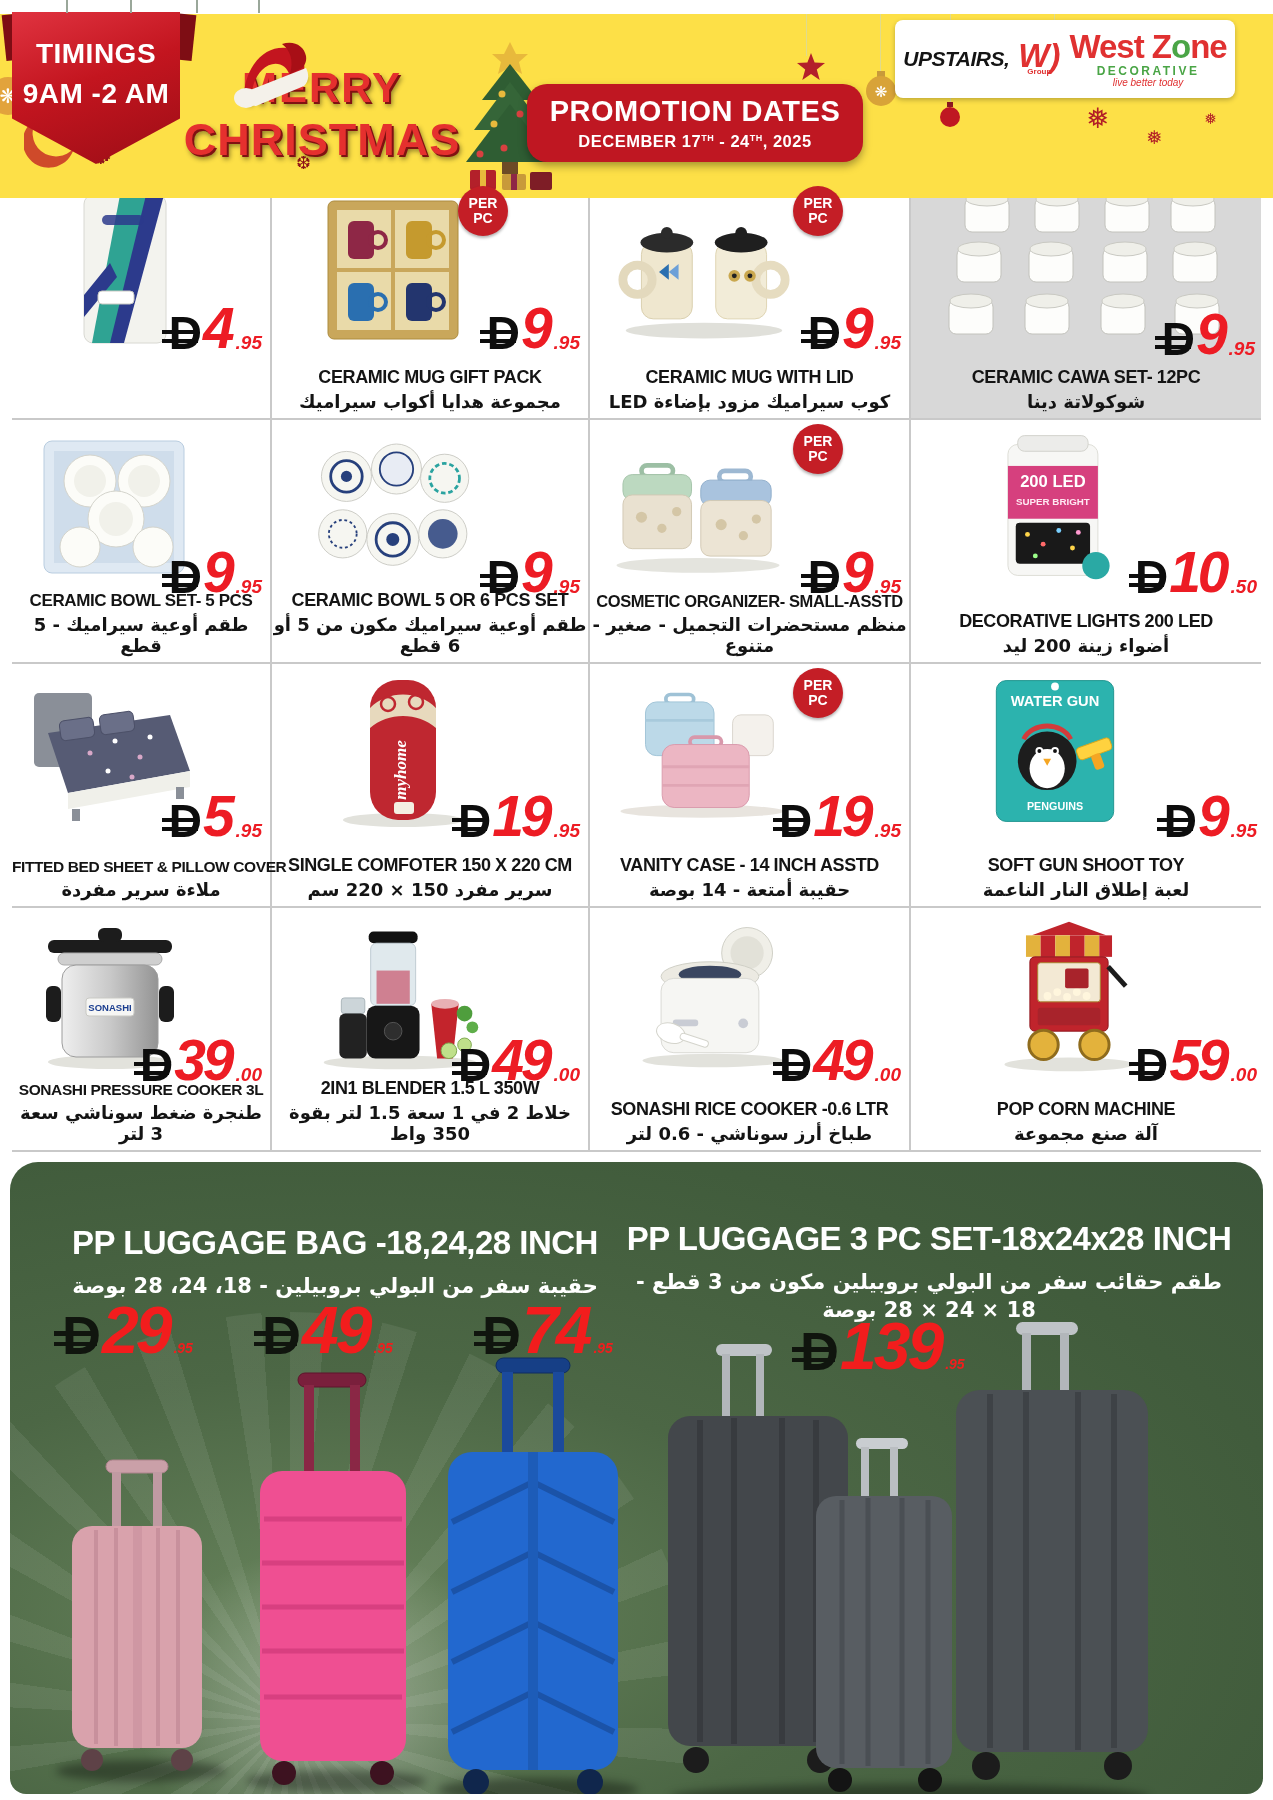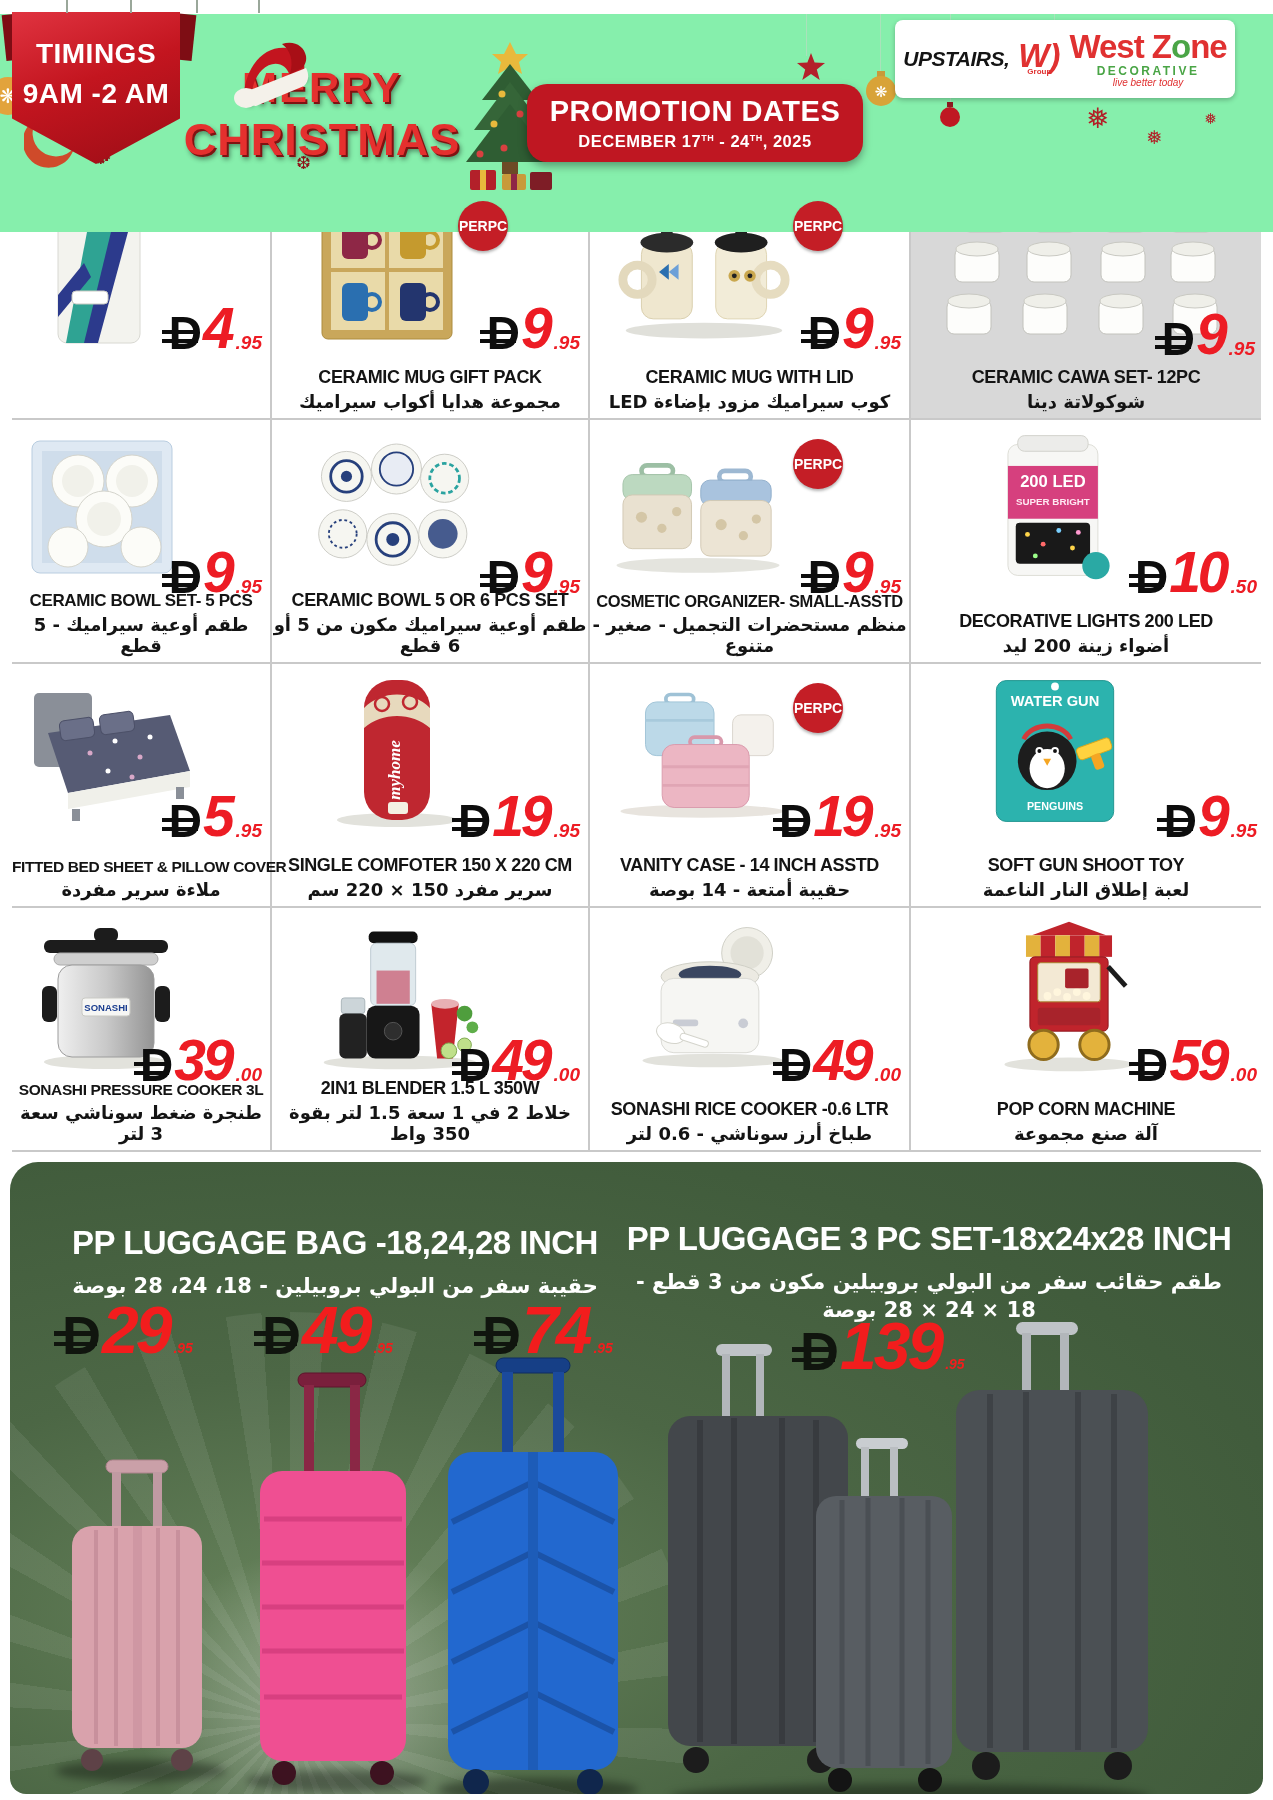--- a/index.html
+++ b/index.html
@@ -1,21 +1,21 @@
 <!DOCTYPE html>
 <html><head>
 <meta charset="utf-8">
 <style>
   html,body{margin:0;padding:0;background:#fff;}
   .page{position:relative;width:1273px;height:1800px;background:#ffffff;overflow:hidden;
         font-family:"Liberation Sans",sans-serif;}
   
   .topstrings{position:absolute;top:0;left:0;width:100%;height:14px;z-index:3;}
   .tstr{position:absolute;top:0;width:2px;height:13px;background:#9aa79a;}
-  .header{position:absolute;left:0;top:14px;width:1273px;height:218px;background:#86efac;overflow:visible;z-index:1;}
+  .header{position:absolute;left:0;top:14px;width:1273px;height:184px;background:#fde047;overflow:visible;z-index:1;}
   .ribbon{position:absolute;left:12px;top:-2px;width:168px;height:152px;z-index:4;
           background:linear-gradient(160deg,#e03340 0%,#c3151f 45%,#9c0d16 100%);
           clip-path:polygon(0 0,100% 0,100% 70%,50% 100%,0 70%);
           display:flex;flex-direction:column;align-items:center;justify-content:flex-start;padding-top:26px;box-sizing:border-box;}
   .ribbon .t1{color:#fff;font-size:28px;font-weight:800;letter-spacing:.5px;}
   .ribbon .t2{color:#fff;font-size:28px;font-weight:800;margin-top:8px;letter-spacing:.5px;}
   .ribtab{position:absolute;top:0;width:22px;height:46px;background:#7e0d14;z-index:3;}
   .ribtab.l{left:4px;transform:rotate(-6deg);}
   .ribtab.r{left:172px;transform:rotate(6deg);}
   .xmas-title{position:absolute;left:172px;top:50px;width:300px;text-align:center;z-index:4;}
@@ -44,34 +44,34 @@
   .brand .tg{font-size:10px;color:#e03131;font-style:italic;font-family:Liberation Sans, sans-serif;margin-top:1px;}
   .orn{position:absolute;z-index:2;}
   .flake{position:absolute;color:#b21e26;z-index:2;font-family:"DejaVu Sans",sans-serif;}
   .hline{position:absolute;width:1px;background:rgba(200,215,200,.55);z-index:1;}
   
   .grid{position:absolute;left:12px;top:182px;width:1249px;display:grid;
         grid-template-columns:260px 318px 321px 350px;grid-template-rows:238px 244px 244px 244px;}
   .cell{position:relative;border-right:2px solid #c9c9c9;border-bottom:2px solid #c9c9c9;box-sizing:border-box;}
   .cell.lastcol{border-right:none;}
   .cell.greybg{background:#d8d8d8;}
-  .photo{position:absolute;left:8px;top:6px;width:176px;height:162px;display:flex;align-items:center;justify-content:flex-start;}
+  .photo{position:absolute;left:8px;top:6px;width:176px;height:162px;display:flex;align-items:center;justify-content:flex-end;}
   .photo.full{left:0;top:0;width:100%;height:168px;}
   .price{position:absolute;right:8px;bottom:66px;display:flex;align-items:flex-end;line-height:.8;color:#ed1c24;z-index:4;}
   .dh{position:relative;color:#0d0d0d;font-weight:900;font-size:46px;margin-right:1px;}
   .dh::before,.dh::after{content:"";position:absolute;left:-.14em;width:.78em;height:.082em;background:#0d0d0d;}
   .dh::before{top:.33em;} .dh::after{top:.52em;}
   .price .int{font-size:57px;font-weight:900;font-style:italic;letter-spacing:-3px;}
   .price .dec{font-size:19px;font-weight:900;font-style:italic;margin-left:4px;margin-bottom:2px;letter-spacing:0;}
   .names{position:absolute;left:0;right:0;bottom:6px;text-align:center;color:#141414;z-index:3;}
   .names .en{font-size:18px;font-weight:800;white-space:nowrap;letter-spacing:-.4px;}
   .names .en.tight{font-size:15.5px;}
   .names .ar{font-size:18px;font-weight:700;direction:rtl;font-family:"DejaVu Sans",sans-serif;margin-top:3px;}
-  .perpc{position:absolute;top:19px;right:66px;width:50px;height:50px;border-radius:50%;background:#c41e26;color:#fff;
-         display:flex;align-items:center;justify-content:center;font-weight:800;font-size:14px;
+  .perpc{position:absolute;top:4px;right:66px;width:50px;height:50px;border-radius:50%;background:#c41e26;color:#fff;
+         display:flex;flex-direction:column;align-items:center;justify-content:center;font-weight:800;font-size:14px;
          line-height:1.05;z-index:6;box-shadow:0 2px 3px rgba(0,0,0,.3);}
   
   .panel{position:absolute;left:10px;right:10px;top:1162px;bottom:6px;border-radius:28px 28px 16px 16px;overflow:hidden;
          background:radial-gradient(ellipse at 26% 72%,#68845c 0%,#4c6745 38%,#415c3c 75%,#3c563a 100%);}
   .rays{position:absolute;left:-130px;top:150px;width:820px;height:820px;border-radius:50%;
         background:repeating-conic-gradient(rgba(255,255,255,.07) 0 5deg,rgba(255,255,255,0) 5deg 13deg);}
   .glow{position:absolute;left:60px;top:330px;width:520px;height:430px;border-radius:50%;
         background:radial-gradient(closest-side,rgba(255,255,255,.38),rgba(255,255,255,.10) 55%,rgba(255,255,255,0) 75%);}
   .lughead{position:absolute;text-align:center;color:#fff;z-index:3;}
   .lughead .lt{font-size:33px;font-weight:800;letter-spacing:-.5px;white-space:nowrap;}

